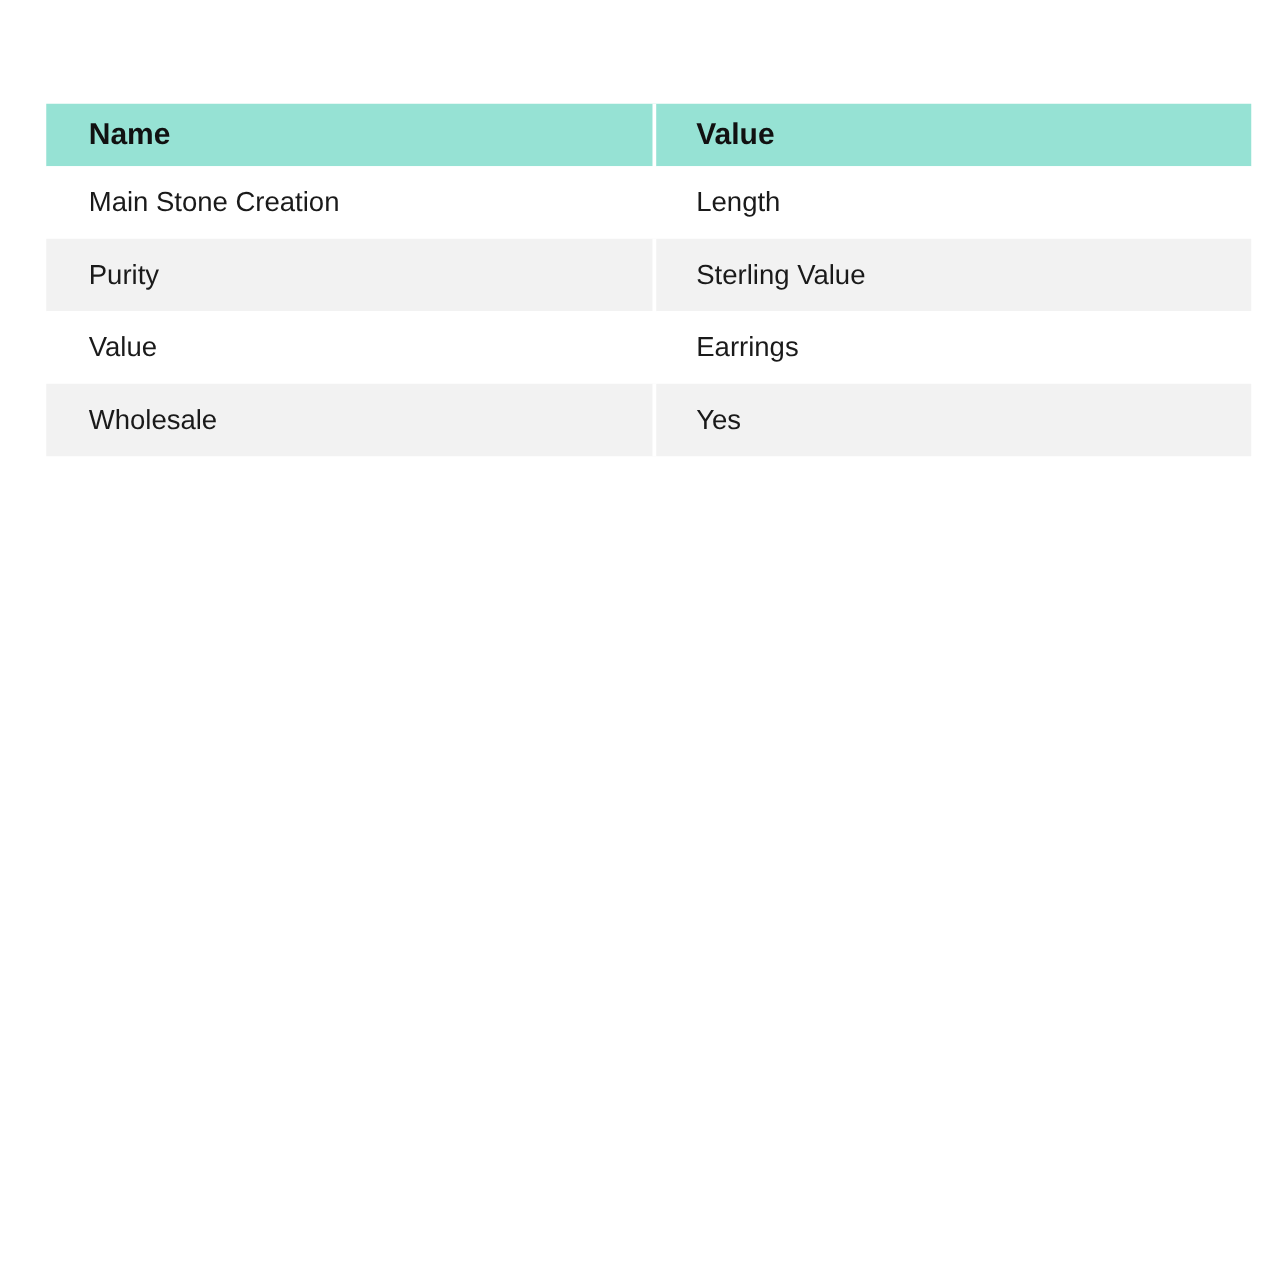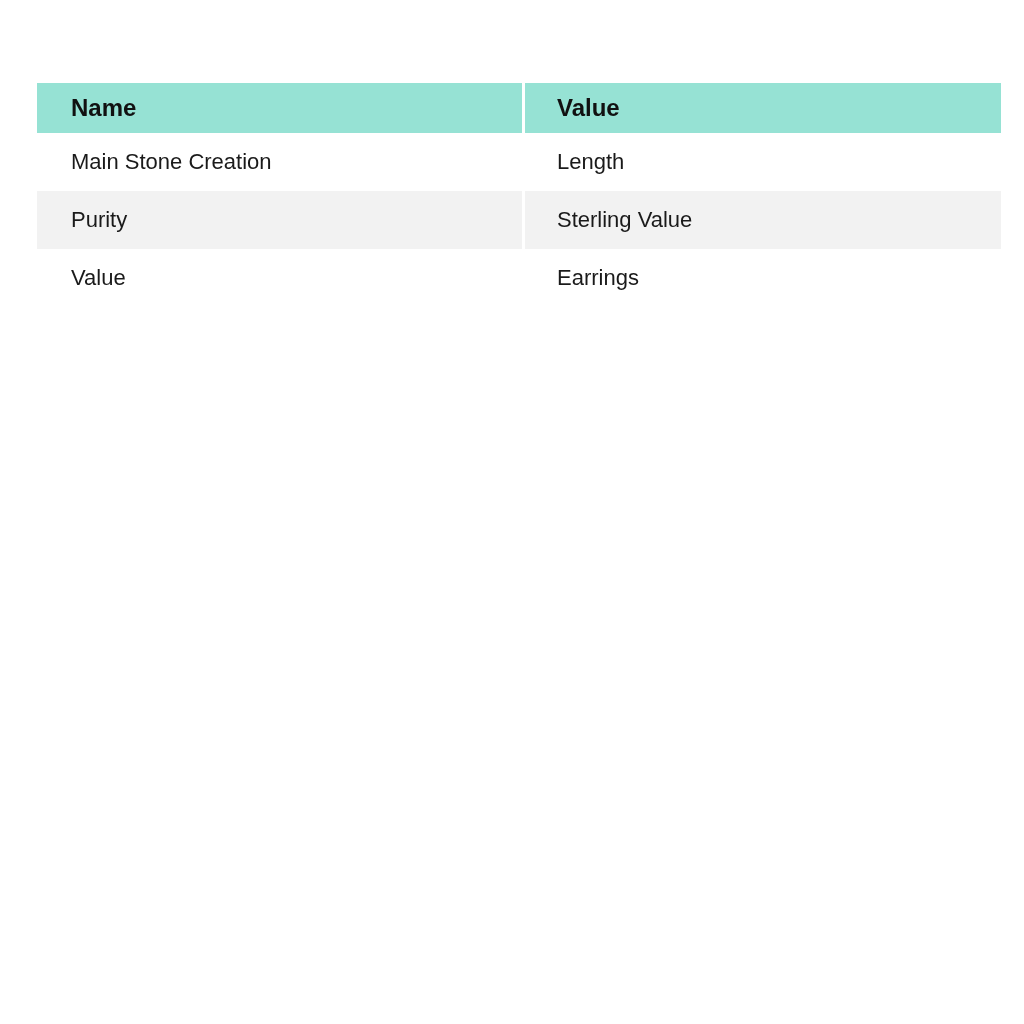--- a/index.html
+++ b/index.html
@@ -78,15 +78,19 @@
           <td>Length</td>
         </tr>
         <tr>
           <td>Purity</td>
           <td>Sterling Value</td>
         </tr>
         <tr>
           <td>Value</td>
           <td>Earrings</td>
         </tr>
+        <tr>
+          <td>Wholesale</td>
+          <td>Yes</td>
+        </tr>
       </tbody>
   </table>
 </div>
 
 </body></html>

